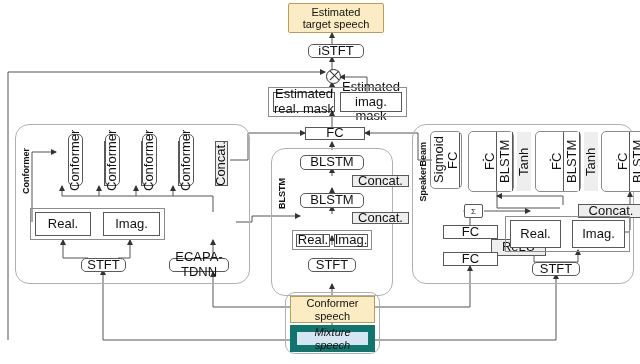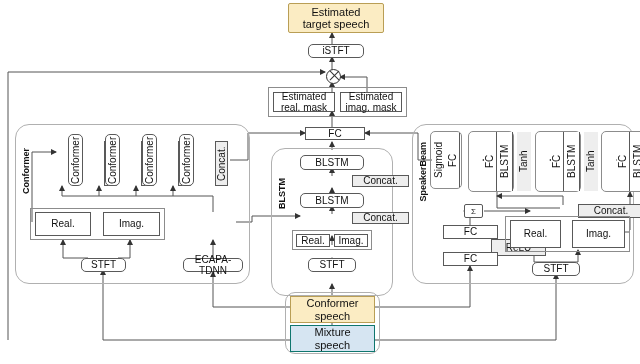--- a/index.html
+++ b/index.html
@@ -10,26 +10,26 @@
     color:#1a1a1a;
   }
   svg#wires{position:absolute;left:0;top:0;width:640px;height:364px;}
 
   
   .node{
     position:absolute;box-sizing:border-box;
     display:flex;align-items:center;justify-content:center;
     text-align:center;line-height:1.12;
     border:1px solid #595959;background:#ffffff;
-    font-size:10px;color:#111;
+    font-size:13px;color:#111;
   }
   .rounded{border-radius:5px;}
   .gray{background:#eeeeee;margin-left:48px;}
   .yellow{background:#fbecc3;border:1px solid #b99e55;}
-  .blue{background:#d6e5f2;border:1px solid #0f766e;}
+  .blue{background:#d6e5f2;border:7px solid #0f766e;font-style:italic;}
   .bigtext{font-size:11px;}
   .vert{writing-mode:vertical-rl;transform:rotate(180deg);white-space:nowrap;}
 
   
   .group{
     position:absolute;box-sizing:border-box;
     border:1px solid #b0b0b0;border-radius:14px;background:transparent;
   }
   .grouplabel{
     position:absolute;font-size:9px;font-weight:bold;color:#111;
@@ -194,21 +194,21 @@
   <div class="node rounded vert" style="left:142px;top:134px;width:15px;height:52px;">Conformer</div>
 
   <div class="node gray vert" style="left:167px;top:141px;width:13px;height:45px;">Concat.</div>
   <div class="node rounded vert" style="left:179px;top:134px;width:15px;height:52px;">Conformer</div>
 
   <div class="innerwrap" style="left:30px;top:208px;width:135px;height:32px;"></div>
   <div class="node" style="left:35px;top:212px;width:56px;height:24px;">Real.</div>
   <div class="node" style="left:103px;top:212px;width:57px;height:24px;">Imag.</div>
   <div class="node rounded" style="left:81px;top:258px;width:45px;height:14px;">STFT</div>
 
-  <div class="node rounded" style="left:183px;top:258px;width:60px;height:14px;">ECAPA-TDNN</div>
+  <div class="node rounded" style="left:169px;top:258px;width:60px;height:14px;">ECAPA-TDNN</div>
 
   <div class="group" style="left:271px;top:148px;width:122px;height:148px;"></div>
   <div class="grouplabel" style="left:277px;top:178px;">BLSTM</div>
 
   <div class="node rounded" style="left:300px;top:155px;width:64px;height:15px;">BLSTM</div>
   <div class="node gray" style="left:304px;top:175px;width:57px;height:12px;">Concat.</div>
   <div class="node rounded" style="left:300px;top:193px;width:64px;height:15px;">BLSTM</div>
   <div class="node gray" style="left:304px;top:212px;width:57px;height:12px;">Concat.</div>
 
   <div class="innerwrap" style="left:292px;top:230px;width:80px;height:20px;"></div>

